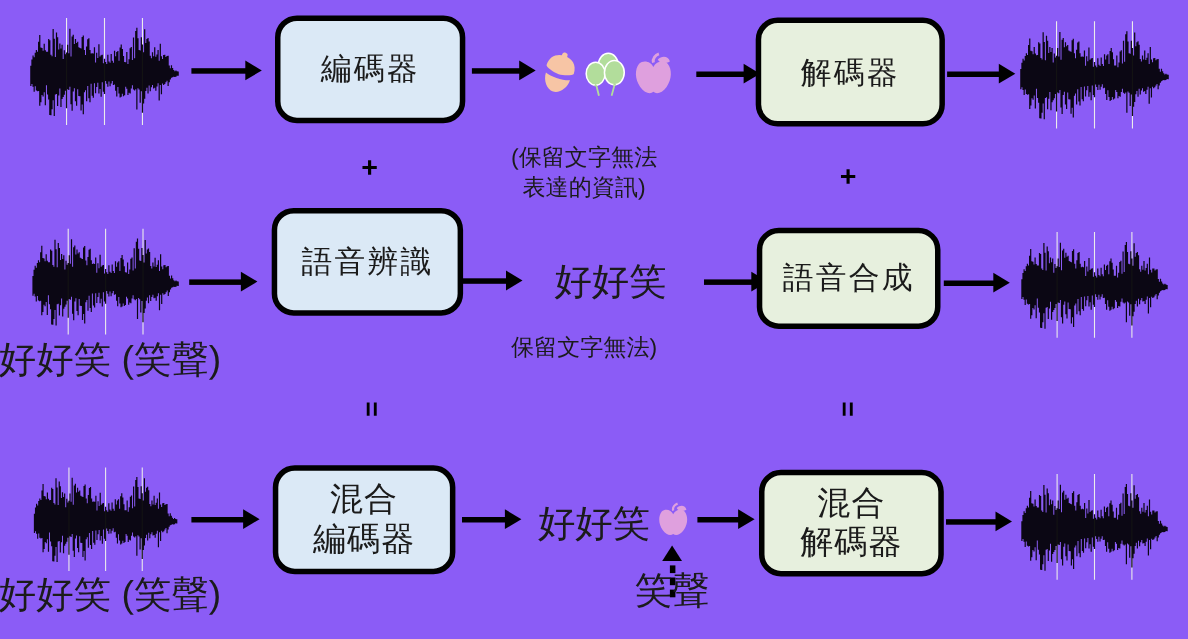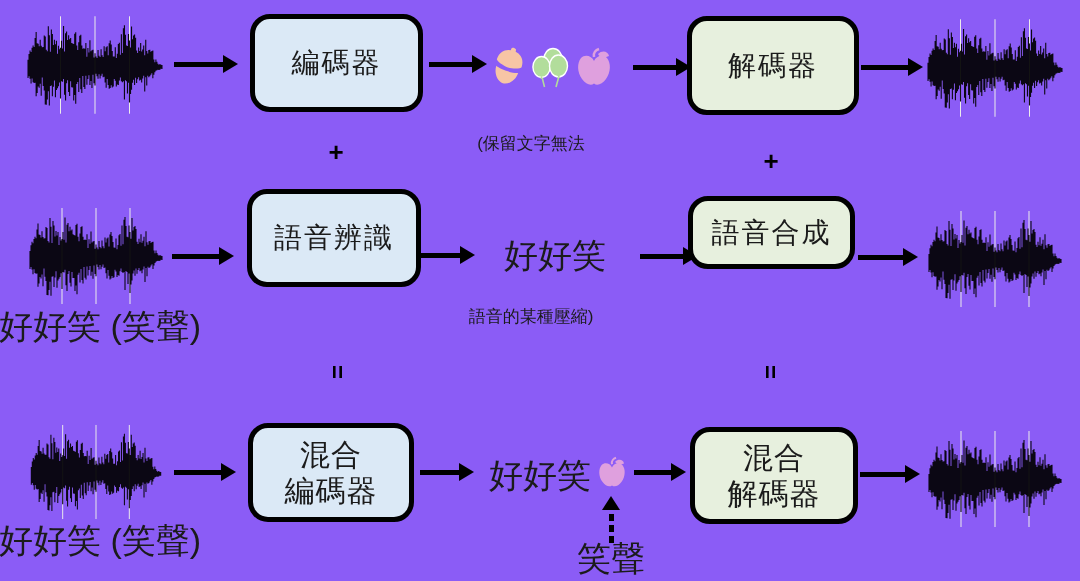--- a/index.html
+++ b/index.html
@@ -21,21 +21,21 @@
   .arrow .shaft{position:absolute;left:0;right:13px;top:-2.5px;height:5px;background:#000;}
   .arrow .head{position:absolute;right:0;top:-9px;width:0;height:0;
     border-left:15px solid #000;border-top:9px solid transparent;border-bottom:9px solid transparent;}
   
   .uparrow{position:absolute;display:flex;flex-direction:column;align-items:center;gap:4px;transform:translateX(-50%);}
   .uparrow .uphead{width:0;height:0;border-bottom:14px solid #000;border-left:9px solid transparent;border-right:9px solid transparent;}
   .uparrow .dot{width:5px;height:7px;background:#000;}
   
   .lbl{position:absolute;white-space:nowrap;transform:translate(-50%,-50%);font-size:24px;}
   .lbl.big{font-size:34px;}
-  .note{position:absolute;transform:translateX(-50%);text-align:center;font-size:17px;line-height:27px;white-space:nowrap;}
+  .note{position:absolute;transform:translateX(-50%);text-align:center;font-size:21px;line-height:27px;white-space:nowrap;}
   .su-title{position:absolute;transform:translate(-50%,-50%);font-size:21px;font-weight:500;white-space:nowrap;}
   .op{position:absolute;transform:translate(-50%,-50%);font-weight:800;font-size:26px;color:#000;}
   .op.eq{font-size:24px;transform:translate(-50%,-50%) rotate(90deg);}
   
   svg.wave{position:absolute;}
   svg.icon{position:absolute;overflow:visible;}
 </style>
 </head>
 <body>
 
@@ -93,20 +93,21 @@
     </svg>
   <svg class="icon" style="left:529px;top:44px" width="42" height="48" viewBox="-21 -22 42 44">
       <use href="#icon-balloons"></use>
     </svg>
   <svg class="icon" style="left:574px;top:46px" width="40" height="44" viewBox="-20 -21 40 40">
       <use href="#icon-apple"></use>
     </svg>
 
   <div class="note" style="left:531px;top:130px">
     <div>(保留文字無法</div>
+    <div>表達的資訊)</div>
   </div>
 
   <div class="arrow" style="left:633px;top:67px;width:58px">
       <div class="shaft"></div>
       <div class="head"></div>
     </div>
 
   <div class="box green" style="left:687px;top:16px;width:172px;height:99px">
     <span>解碼器</span>
   </div>
@@ -143,29 +144,29 @@
     <span>語音辨識</span>
   </div>
 
   <div class="arrow" style="left:419px;top:255px;width:56px">
       <div class="shaft"></div>
       <div class="head"></div>
     </div>
 
   <div class="lbl big" style="left:555px;top:256px">好好笑</div>
   <div class="note" style="left:531px;top:303px">
-    <div>語音的某種壓縮)</div>
+    <div>保留文字無法)</div>
   </div>
 
   <div class="arrow" style="left:640px;top:256px;width:58px">
       <div class="shaft"></div>
       <div class="head"></div>
     </div>
 
-  <div class="box green" style="left:688px;top:196px;width:167px;height:73px">
+  <div class="box green" style="left:688px;top:207px;width:167px;height:92px">
     <span>語音合成</span>
   </div>
 
   <div class="arrow" style="left:858px;top:257px;width:60px">
       <div class="shaft"></div>
       <div class="head"></div>
     </div>
 
   <svg class="wave" style="left:926px;top:209px" width="138" height="100" viewBox="0 0 136 100">
       <line x1="34" y1="2" x2="34" y2="98" stroke="#ececec" stroke-width="1"></line>
@@ -226,15 +227,15 @@
       <line x1="102" y1="2" x2="102" y2="98" stroke="#ececec" stroke-width="1"></line>
       <path d="M2 44.9L2 62.9M3 39.2L3 61.1M4 35.7L4 63.6M5 37.3L5 68.2M6 33.1L6 63.2M7 30.7L7 67.1M8 32.3L8 67.8M9 23.4L9 67.4M10 17.4L10 80.7M11 28.5L11 77.6M12 29.0L12 71.1M13 31.5L13 72.4M14 25.2L14 68.6M15 31.0L15 80.3M16 32.4L16 62.4M17 32.3L17 70.7M18 20.9L18 75.1M19 21.9L19 88.9M20 35.0L20 89.2M21 36.4L21 83.9M22 11.9L22 75.8M23 20.7L23 89.8M24 36.9L24 70.7M25 15.0L25 70.2M26 19.4L26 80.9M27 30.4L27 71.4M28 25.0L28 65.3M29 29.5L29 81.7M30 26.1L30 74.6M31 38.9L31 72.8M32 31.0L32 70.9M33 34.6L33 67.3M34 33.0L34 82.9M35 26.1L35 65.9M36 33.7L36 66.5M37 11.6L37 63.7M38 36.6L38 79.3M39 18.7L39 85.1M40 17.1L40 68.0M41 25.3L41 65.1M42 20.8L42 76.7M43 24.5L43 80.6M44 23.4L44 65.9M45 28.3L45 71.9M46 28.9L46 72.1M47 29.4L47 85.0M48 19.1L48 79.5M49 17.7L49 88.2M50 30.8L50 68.7M51 35.2L51 66.8M52 27.6L52 76.6M53 21.1L53 62.9M54 20.2L54 73.9M55 30.7L55 77.6M56 33.9L56 60.9M57 33.6L57 71.8M58 33.9L58 73.6M59 28.2L59 60.5M60 41.9L60 69.4M61 33.3L61 63.9M62 37.8L62 60.1M63 25.5L63 69.7M64 36.5L64 65.7M65 35.4L65 72.7M66 34.9L66 59.6M67 42.7L67 68.1M68 38.5L68 70.2M69 41.6L69 58.6M70 43.2L70 61.0M71 35.1L71 63.6M72 41.0L72 59.0M73 42.2L73 63.3M74 34.4L74 60.7M75 40.3L75 58.5M76 42.2L76 62.0M77 31.5L77 61.6M78 36.4L78 67.3M79 32.6L79 72.5M80 31.6L80 63.9M81 40.4L81 69.8M82 28.6L82 73.4M83 25.9L83 72.6M84 29.9L84 69.9M85 36.1L85 72.1M86 41.6L86 71.2M87 41.7L87 63.7M88 32.6L88 65.4M89 43.2L89 71.1M90 39.0L90 69.1M91 29.2L91 69.7M92 28.0L92 65.3M93 39.8L93 62.4M94 19.6L94 66.1M95 38.2L95 67.0M96 13.7L96 65.9M97 10.9L97 84.0M98 20.1L98 65.0M99 30.8L99 66.1M100 31.2L100 78.0M101 19.4L101 67.6M102 25.9L102 87.0M103 32.7L103 78.6M104 12.1L104 74.4M105 24.5L105 67.4M106 20.9L106 64.5M107 20.0L107 69.7M108 23.1L108 62.5M109 35.8L109 67.7M110 38.1L110 64.0M111 32.7L111 62.0M112 36.3L112 65.2M113 28.3L113 64.6M114 36.8L114 67.3M115 34.7L115 63.4M116 30.7L116 60.6M117 40.3L117 76.0M118 25.2L118 62.0M119 36.3L119 70.3M120 38.7L120 60.7M121 35.2L121 62.0M122 35.0L122 61.2M123 36.9L123 59.6M124 36.1L124 58.2M125 35.8L125 63.0M126 44.6L126 59.6M127 47.2L127 57.1M128 44.5L128 55.7M129 46.9L129 55.1M130 48.7L130 54.7M131 49.7L131 54.9M132 49.0L132 54.7M133 49.7L133 53.8M134 50.0L134 53.9" stroke="#000" stroke-width="1.1" stroke-opacity="0.92" fill="none"></path>
     </svg>
 
   <div class="uparrow" style="left:611px;top:496px">
     <div class="uphead"></div>
     <div class="dot"></div>
     <div class="dot"></div>
     <div class="dot"></div>
   </div>
-  <div class="lbl big" style="left:611px;top:559px">笑聲</div>
+  <div class="lbl big" style="left:611px;top:537px">笑聲</div>
 
 </div>
 
 </body></html>

